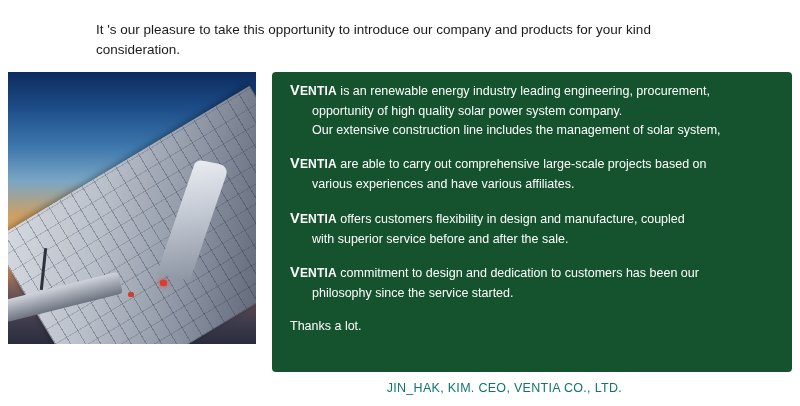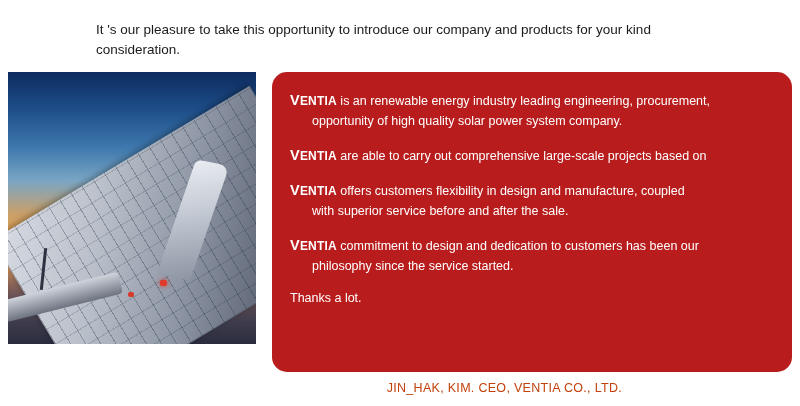--- a/index.html
+++ b/index.html
@@ -147,25 +147,25 @@
     border-radius: 2px;
     background: #d8built;
     background: #d83a2a;
   }
   .panel {
     position: absolute;
     left: 272px;
     top: 72px;
     width: 520px;
     height: 300px;
-    background: #b91c1c;
+    background: #14532d;
     color: #ffffff;
-    border-radius: 15px;
+    border-radius: 4px;
     box-sizing: border-box;
-    padding: 18px 16px 14px 18px;
+    padding: 8px 16px 14px 18px;
   }
   .para {
     font-size: 12.5px;
     line-height: 1.5;
     margin: 0 0 14px 0;
     color: #ffffff;
   }
   .para:last-child { margin-bottom: 0; }
   .para .indent {
     display: block;
@@ -175,21 +175,21 @@
     font-weight: bold;
     letter-spacing: 0.2px;
   }
   .brand .cap { font-size: 14.5px; }
   .brand .rest { font-size: 12px; }
   .signature {
     position: absolute;
     right: 26px;
     top: 381px;
     font-size: 12.5px;
-    color: #c2410c;
+    color: #0f766e;
     letter-spacing: 0.3px;
     white-space: nowrap;
   }
 </style>
 </head>
 <body>
 
 <div class="page">
 
   <p class="intro">It 's our pleasure to take this opportunity to introduce our company and products for your kind consideration.</p>
@@ -207,24 +207,26 @@
     <div class="mast"></div>
     <div class="redlight"></div>
     <div class="redlight2"></div>
   </div>
 
   <div class="panel">
 
     <p class="para">
       <span class="brand"><span class="cap">V</span><span class="rest">ENTIA</span></span><span> is an renewable energy industry leading engineering, procurement,</span>
       <span class="indent">opportunity of high quality solar power system company.</span>
+      <span class="indent">Our extensive construction line includes the management of solar system,</span>
     </p>
 
     <p class="para">
       <span class="brand"><span class="cap">V</span><span class="rest">ENTIA</span></span><span> are able to carry out comprehensive large-scale projects based on</span>
+      <span class="indent">various experiences and have various affiliates.</span>
     </p>
 
     <p class="para">
       <span class="brand"><span class="cap">V</span><span class="rest">ENTIA</span></span><span> offers customers flexibility in design and manufacture, coupled</span>
       <span class="indent">with superior service before and after the sale.</span>
     </p>
 
     <p class="para">
       <span class="brand"><span class="cap">V</span><span class="rest">ENTIA</span></span><span> commitment to design and dedication to customers has been our</span>
       <span class="indent">philosophy since the service started.</span>

